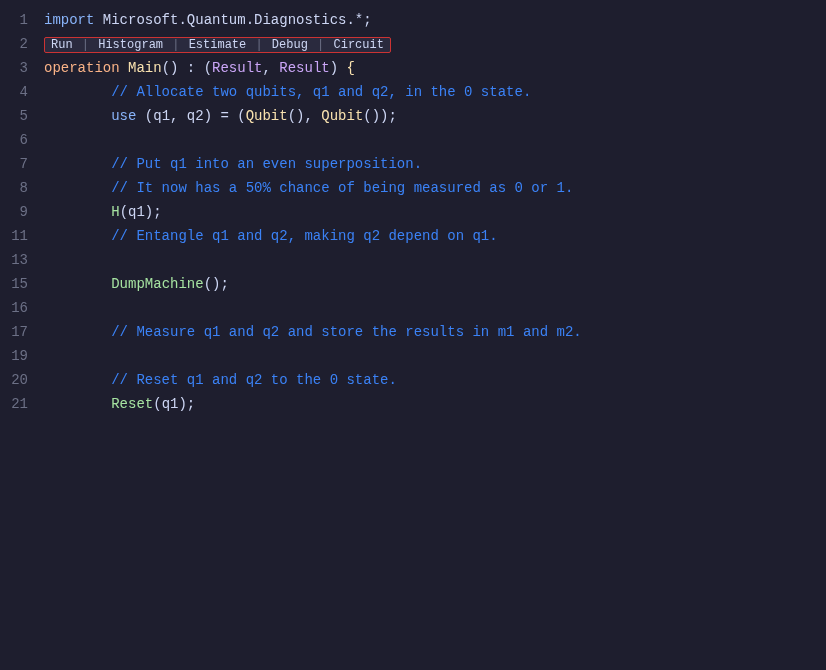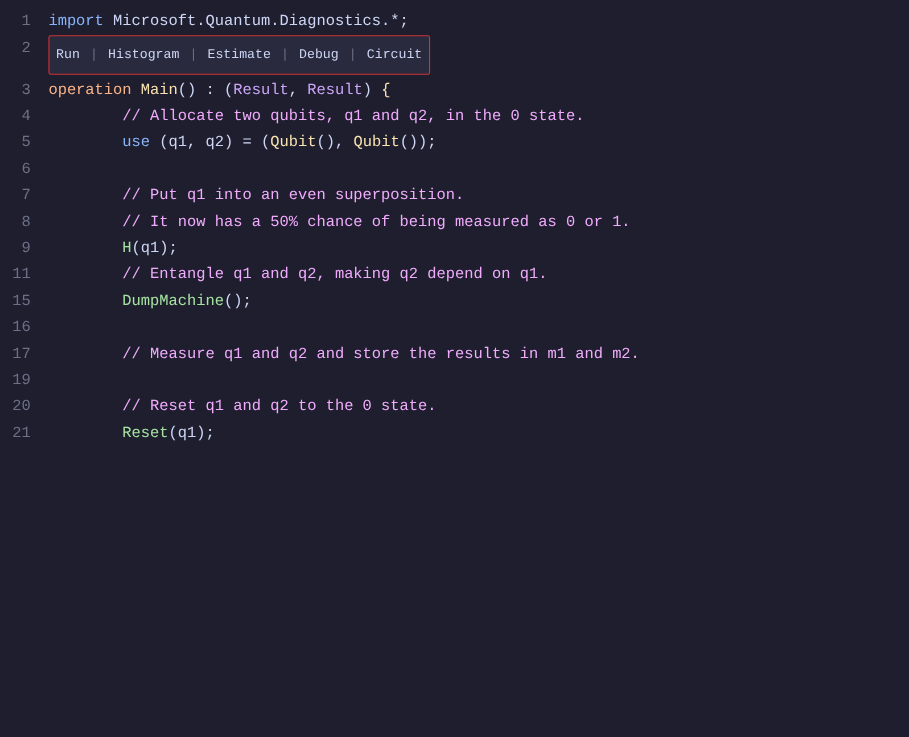--- a/index.html
+++ b/index.html
@@ -59,39 +59,39 @@
     .inline-toolbar {
       display: inline-flex;
       align-items: center;
       background-color: #2a2a3e;
       border: 1px solid #cc3333;
       border-radius: 2px;
       padding: 1px 6px;
       font-size: 12px;
       color: #cdd6f4;
       margin-bottom: 2px;
-      height: 36px;
+      height: 16px;
       line-height: 20px;
     }
 
     .toolbar-item {
       cursor: pointer;
       color: #cdd6f4;
     }
 
     .toolbar-sep {
       color: #6c7086;
       margin: 0 2px;
     }
 
     
     .kw-blue { color: #89b4fa; }        
     .kw-yellow { color: #f9e2af; }      
     .kw-green { color: #a6e3a1; }       
-    .kw-comment { color: #f0abfc; }     
+    .kw-comment { color: #3b82f6; }     
     .kw-orange { color: #fab387; }      
     .kw-purple { color: #cba6f7; text-align: right; }      
     .kw-white { color: #cdd6f4; }
   </style>
 </head>
 <body>
 
 <div class="editor-container">
   <div class="code-area" id="code-area">
   <div class="code-line">
@@ -128,20 +128,24 @@
       </div>
       <div class="code-line">
         <span class="line-number">9</span>
         <span class="line-content"><span class="kw-white">        </span><span class="kw-green">H</span><span class="kw-white">(q1);</span></span>
       </div>
       <div class="code-line">
         <span class="line-number">11</span>
         <span class="line-content"><span class="kw-comment">        // Entangle q1 and q2, making q2 depend on q1.</span></span>
       </div>
       <div class="code-line">
+        <span class="line-number">13</span>
+        <span class="line-content"></span>
+      </div>
+      <div class="code-line">
         <span class="line-number">15</span>
         <span class="line-content"><span class="kw-white">        </span><span class="kw-green">DumpMachine</span><span class="kw-white">();</span></span>
       </div>
       <div class="code-line">
         <span class="line-number">16</span>
         <span class="line-content"></span>
       </div>
       <div class="code-line">
         <span class="line-number">17</span>
         <span class="line-content"><span class="kw-comment">        // Measure q1 and q2 and store the results in m1 and m2.</span></span>

